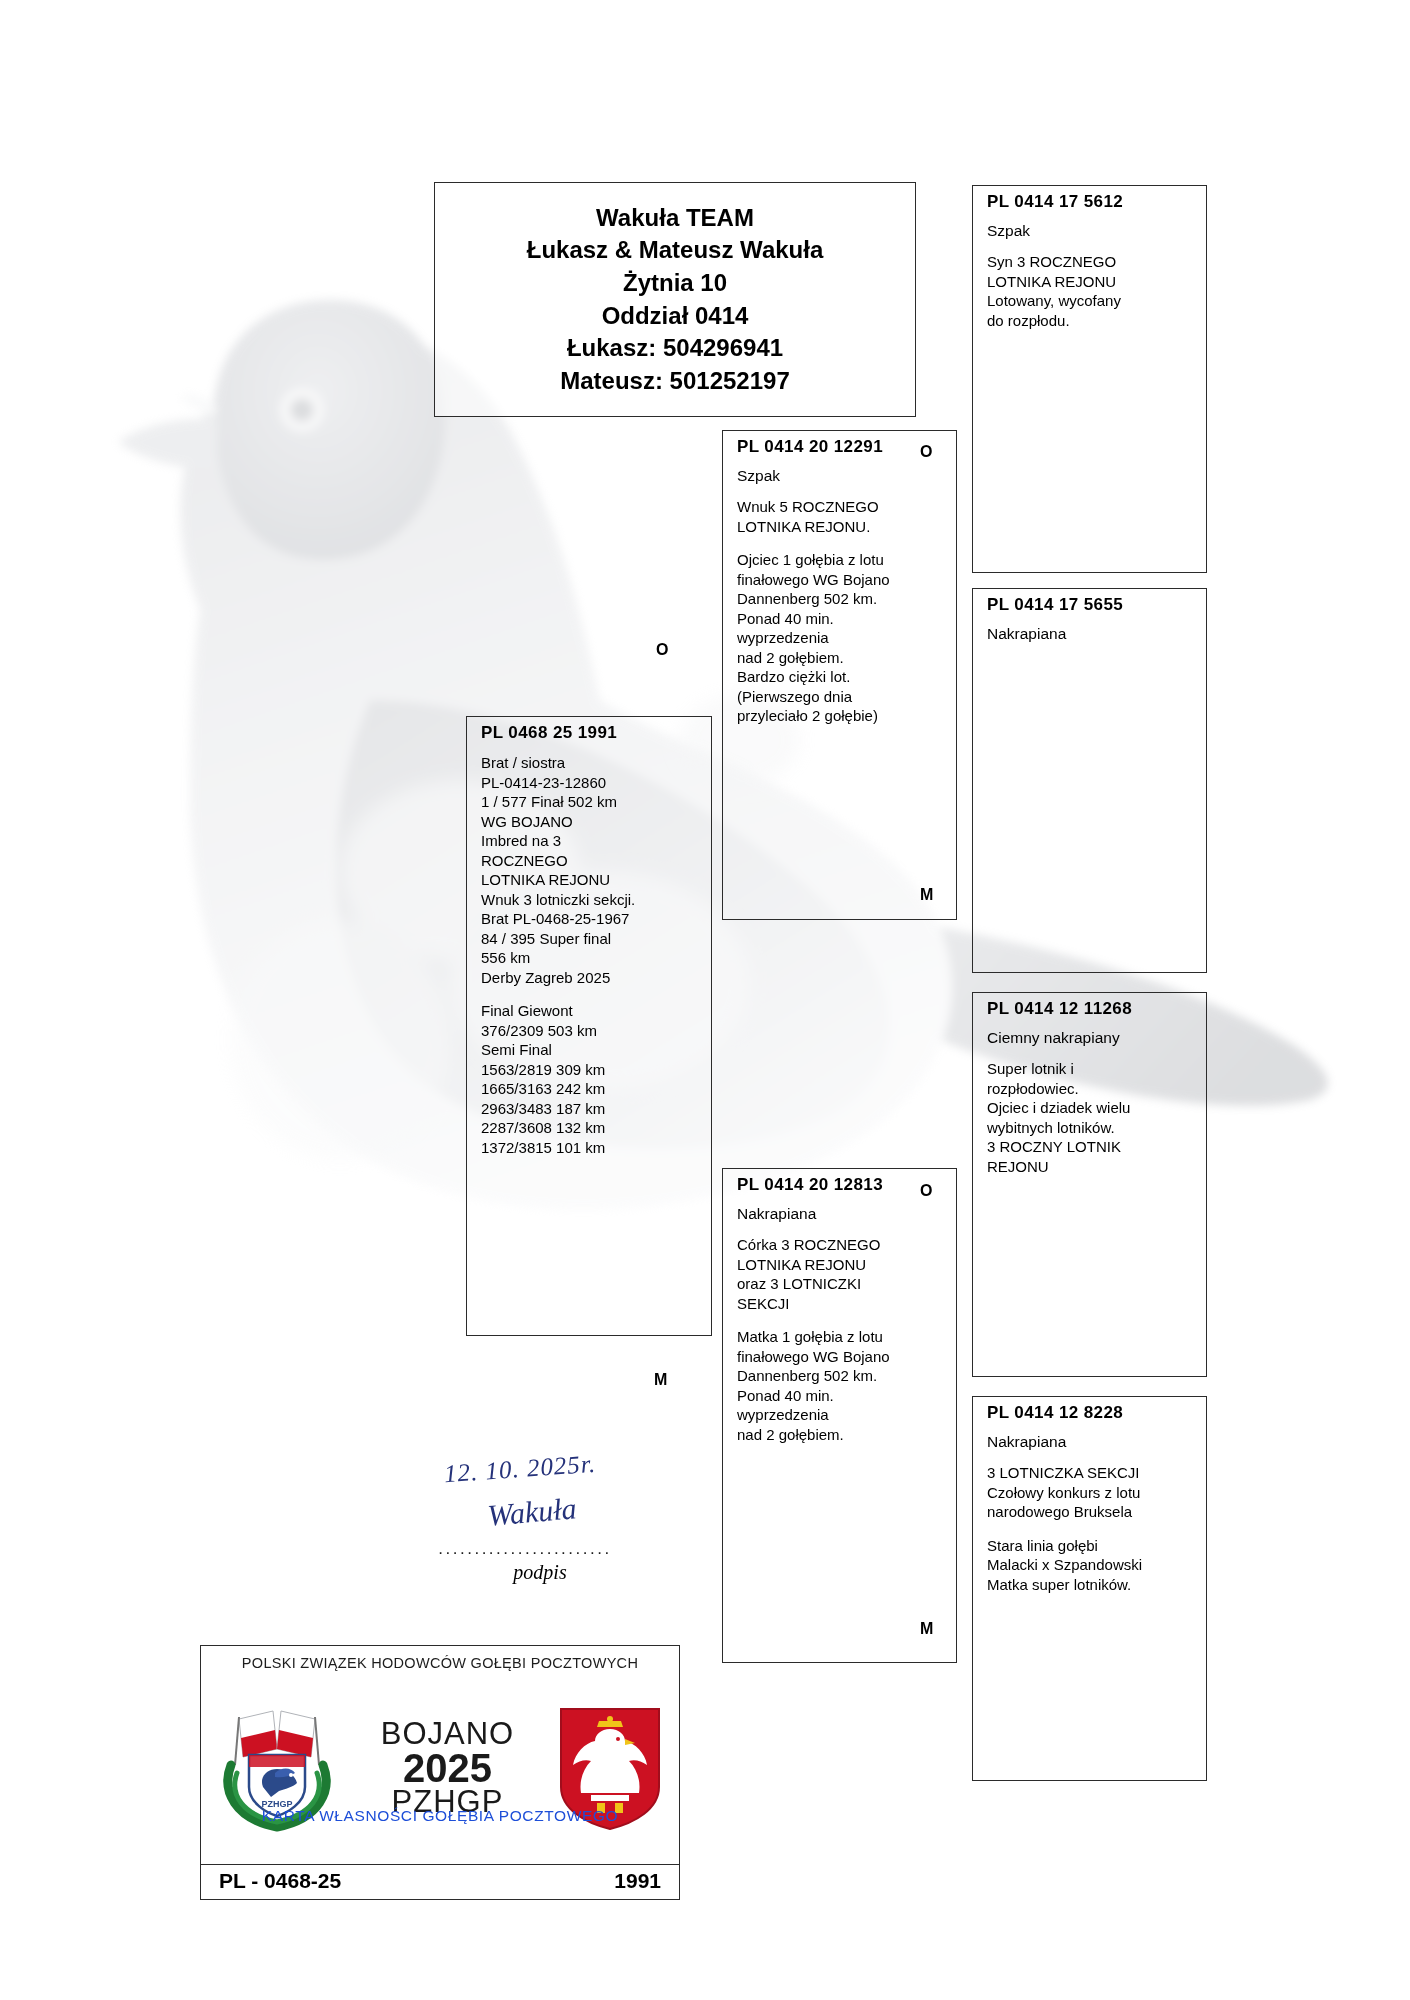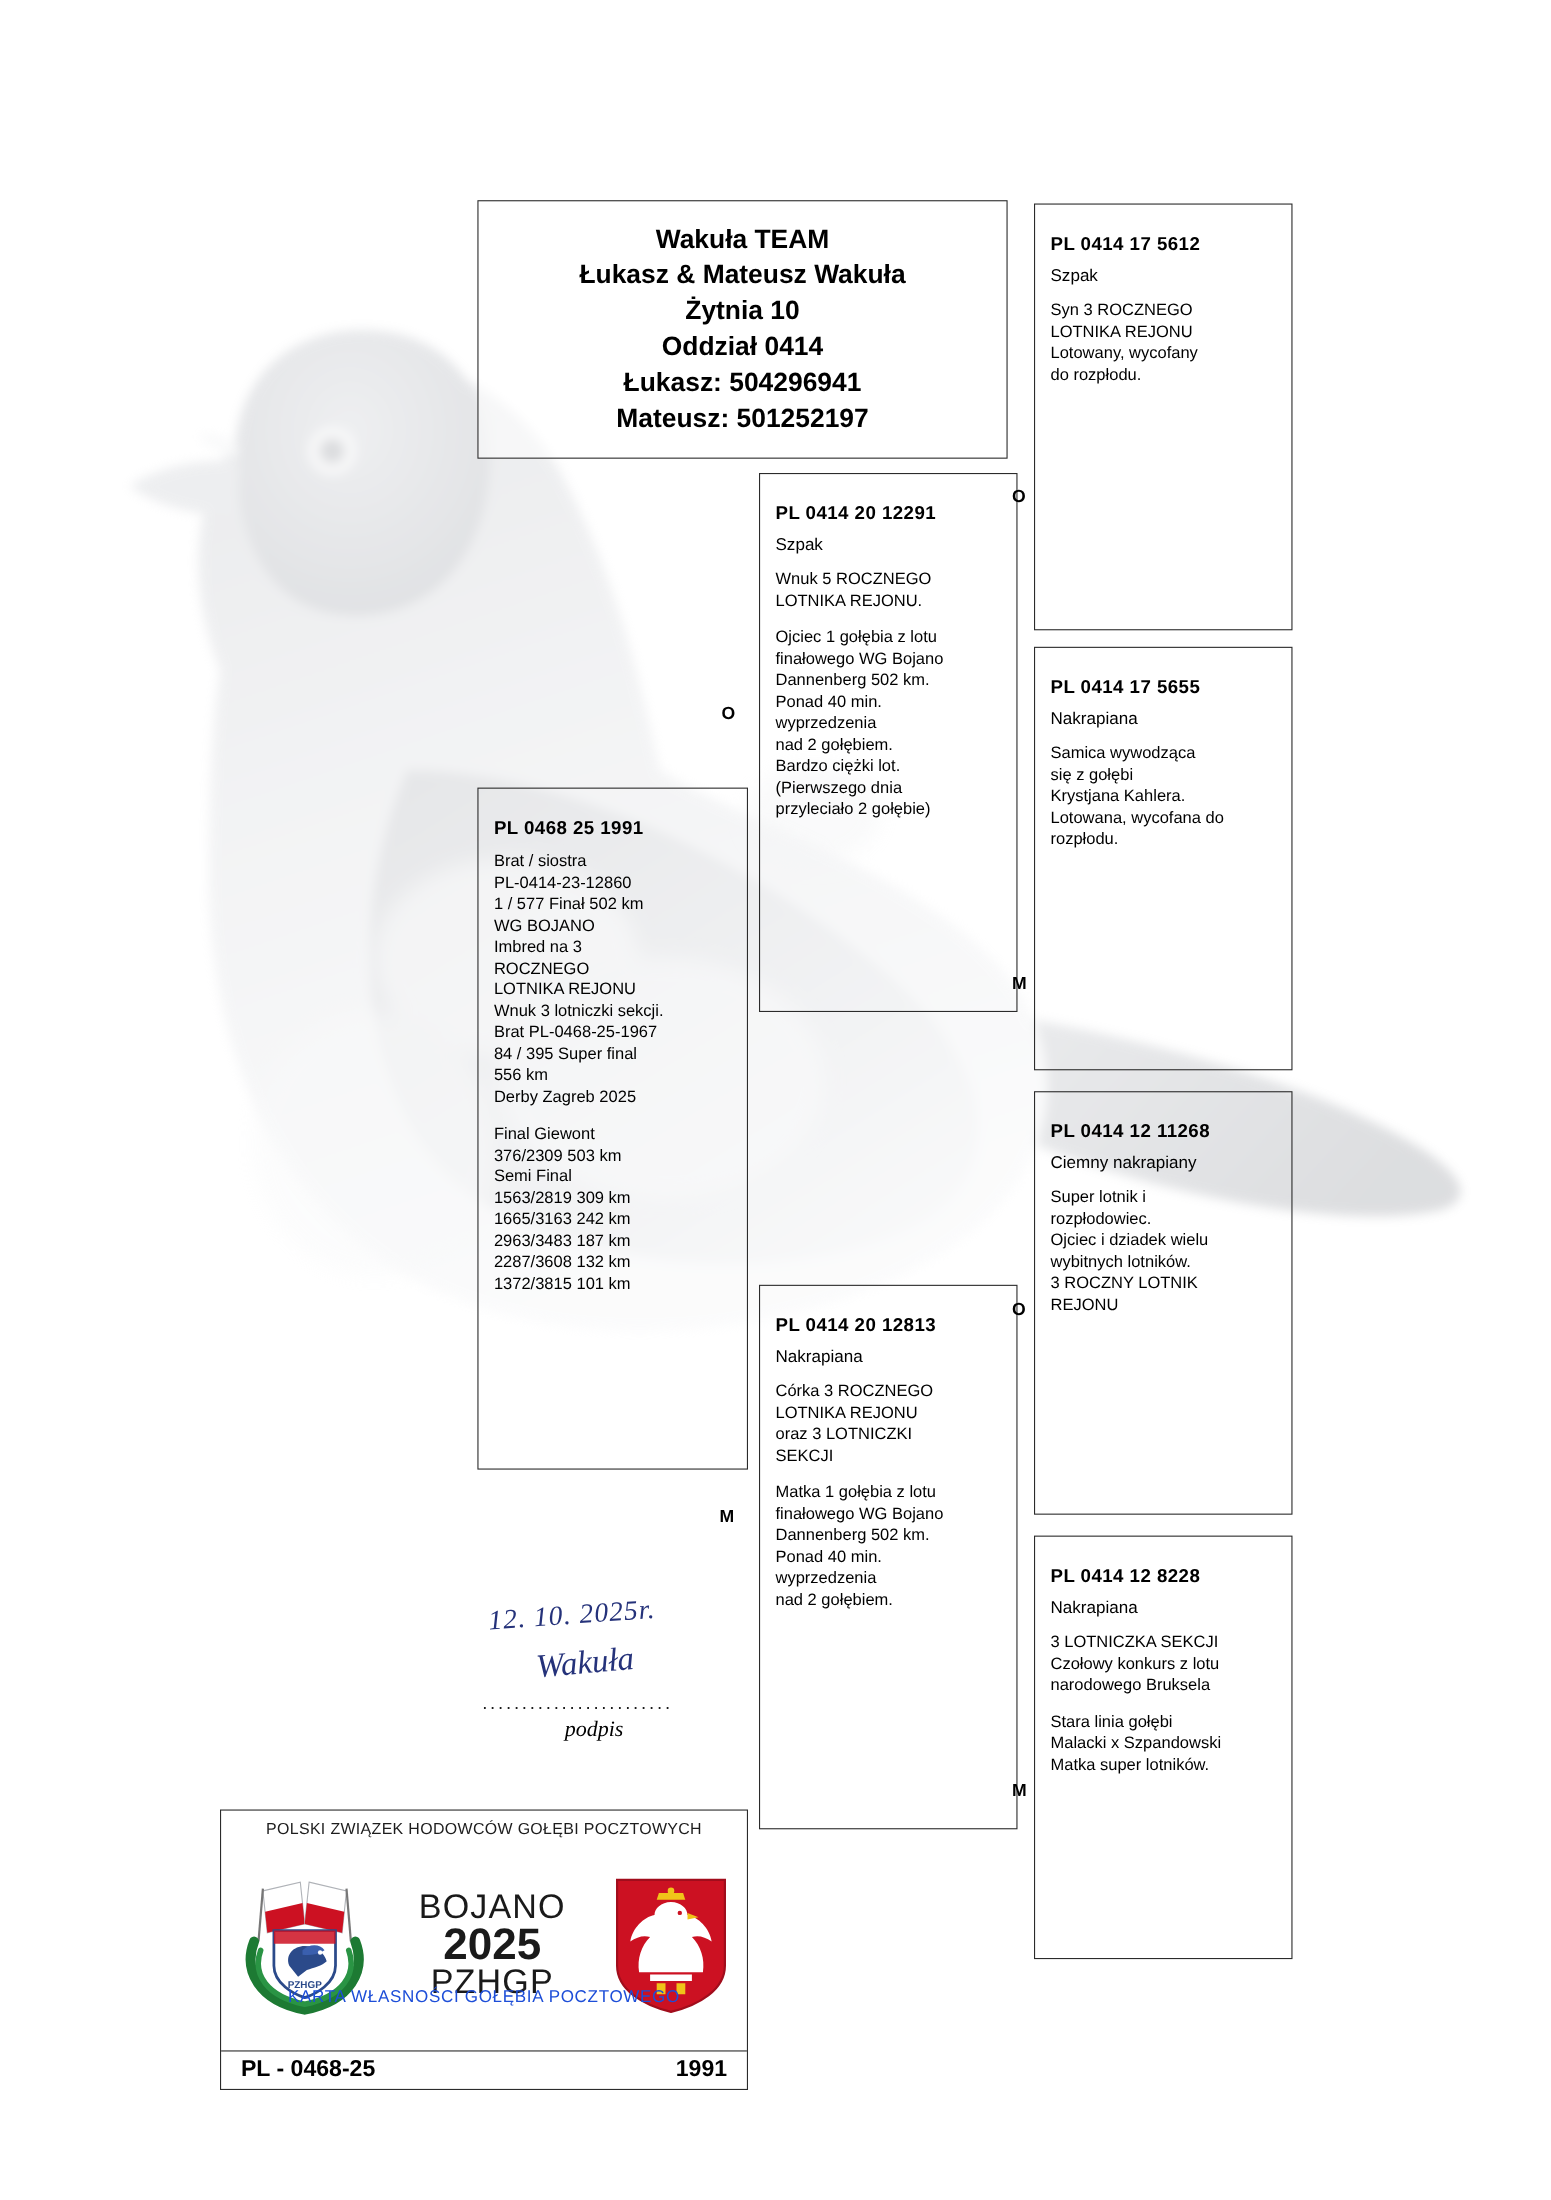--- a/index.html
+++ b/index.html
@@ -26,21 +26,22 @@
     opacity: 0.30;
     pointer-events: none;
   }
 
   
   .box {
     position: absolute;
     border: 1px solid #2b2b2b;
     background: transparent;
     box-sizing: border-box;
-    padding: 26px 14px;
+    padding: 6px 14px;
+    margin-left: 32px;
   }
   .ring {
     font-weight: bold;
     font-size: 17px;
     letter-spacing: 0.4px;
     margin-bottom: 10px;
     white-space: nowrap;
   }
   .color {
     font-size: 15.5px;
@@ -303,25 +304,20 @@
   <div class="color">Szpak</div>
   <div class="desc">Syn 3 ROCZNEGO
 LOTNIKA REJONU
 Lotowany, wycofany
 do rozpłodu.</div>
 </div>
 
 <div class="box" style="left:940px; top:588px; width:235px; height:385px;">
   <div class="ring">PL 0414 17 5655</div>
   <div class="color">Nakrapiana</div>
-  <div class="desc">Samica wywodząca
- się z gołębi
-Krystjana Kahlera.
-Lotowana, wycofana do
-rozpłodu.</div>
 </div>
 
 <div class="box" style="left:940px; top:992px; width:235px; height:385px;">
   <div class="ring">PL 0414 12 11268</div>
   <div class="color">Ciemny nakrapiany</div>
   <div class="desc">Super lotnik i
 rozpłodowiec.
 Ojciec i dziadek wielu
 wybitnych lotników.
 3 ROCZNY LOTNIK

